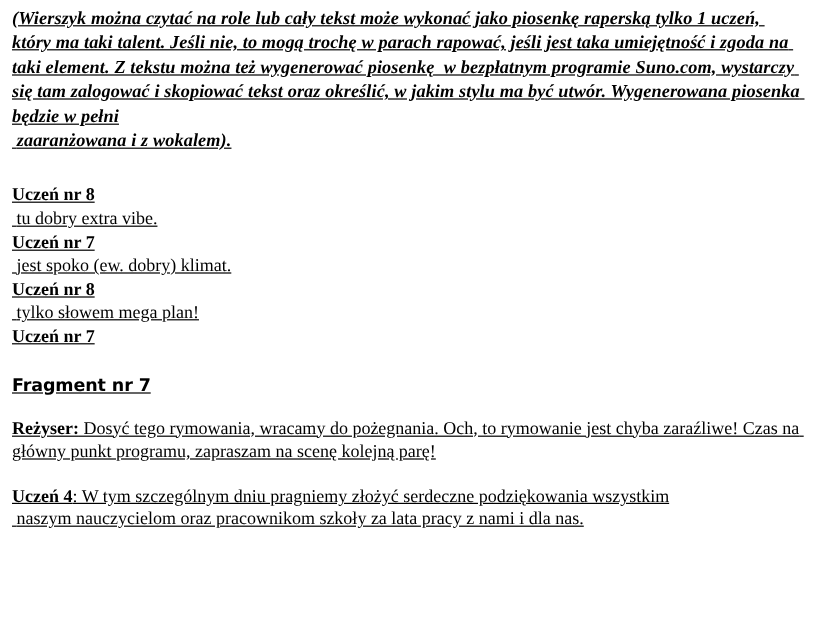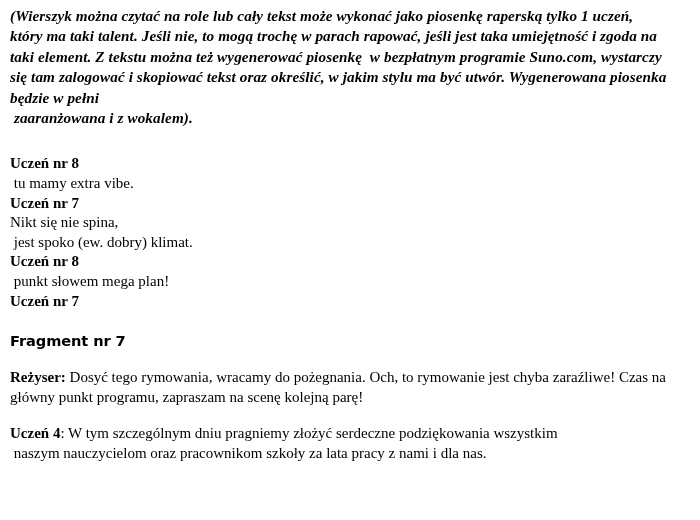--- a/index.html
+++ b/index.html
@@ -16,20 +16,21 @@
     color: #000000;
     -webkit-font-smoothing: antialiased;
   }
 
   .page {
     width: 700px;
     height: 520px;
     box-sizing: border-box;
     padding: 6px 32px 0 10px;
     position: relative;
+    text-decoration: underline;
   }
 
   
   .intro {
     font-weight: bold;
     font-style: italic;
     font-size: 15.2px;
     line-height: 20.4px;
     letter-spacing: 0.1px;
     margin: 0;
@@ -81,32 +82,31 @@
 
 <div class="page">
 
   <p class="intro">(Wierszyk można czytać na role lub cały tekst może wykonać jako piosenkę raperską tylko 1 uczeń, który ma taki talent. Jeśli nie, to mogą trochę w parach rapować, jeśli jest taka umiejętność i zgoda na taki element. Z tekstu można też wygenerować piosenkę  w bezpłatnym programie Suno.com, wystarczy się tam zalogować i skopiować tekst oraz określić, w jakim stylu ma być utwór. Wygenerowana piosenka będzie w pełni
  zaaranżowana i z wokalem).</p>
 
   <div class="gap-intro"></div>
 
   <div>
     <p class="speaker">Uczeń nr 8</p>
-    <p class="line"> tu mamy extra vibe.</p>
+    <p class="line"> tu dobry extra vibe.</p>
   </div>
 
   <div>
     <p class="speaker">Uczeń nr 7</p>
-    <p class="line">Nikt się nie spina,</p>
     <p class="line"> jest spoko (ew. dobry) klimat.</p>
   </div>
 
   <div>
     <p class="speaker">Uczeń nr 8</p>
-    <p class="line"> punkt słowem mega plan!</p>
+    <p class="line"> tylko słowem mega plan!</p>
   </div>
 
   <div>
     <p class="speaker">Uczeń nr 7</p>
   </div>
 
   <div class="gap-block"></div>
 
   <h2 class="section-heading">Fragment nr 7</h2>
 

